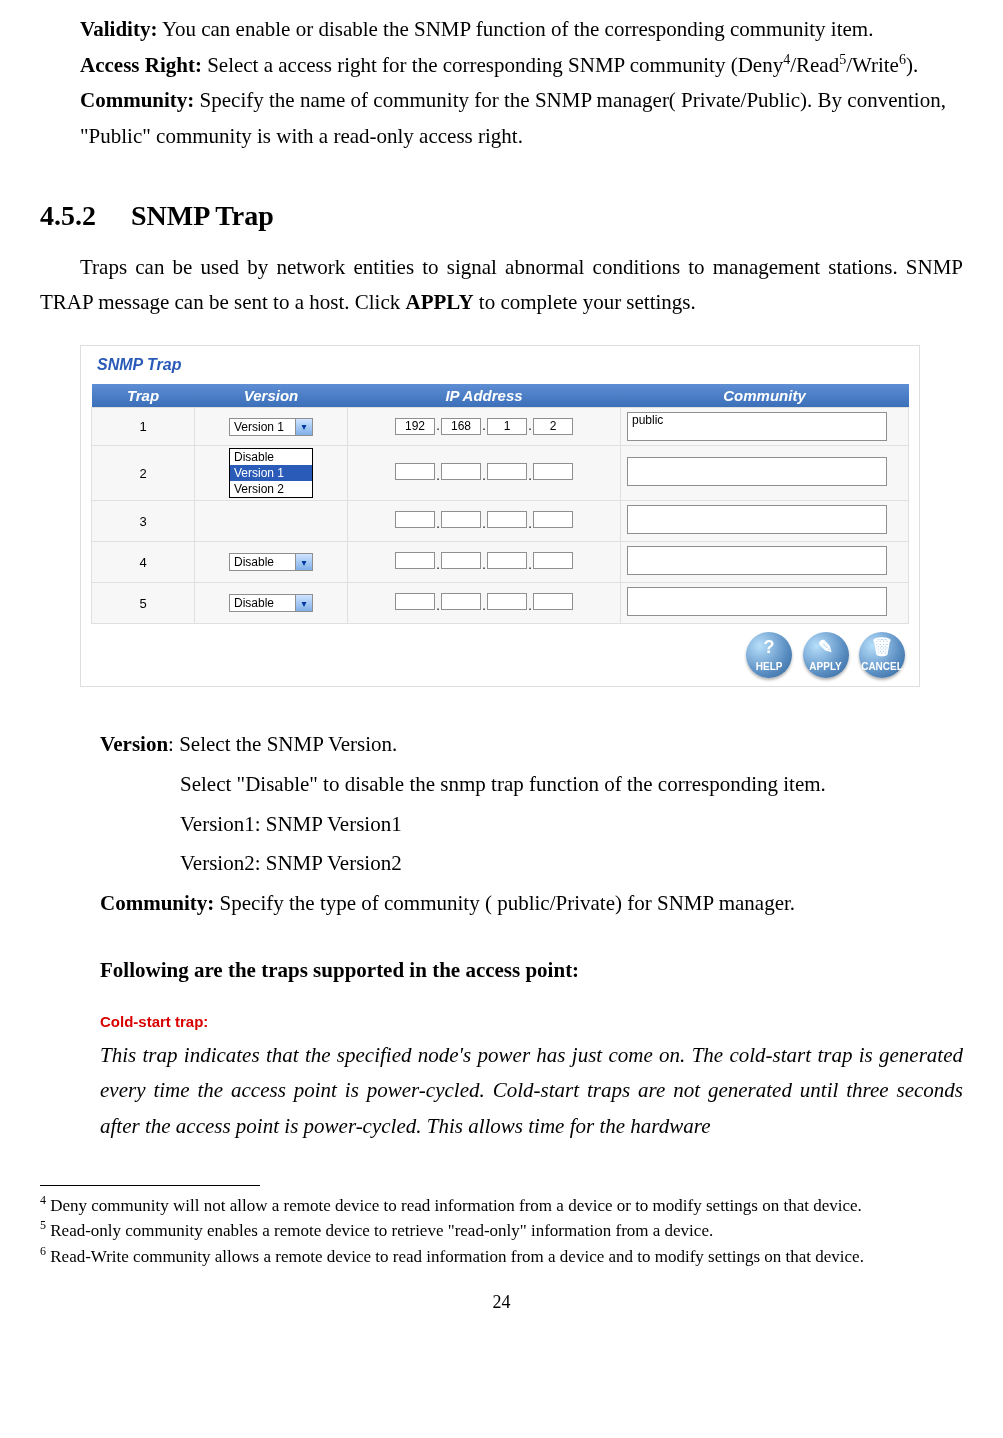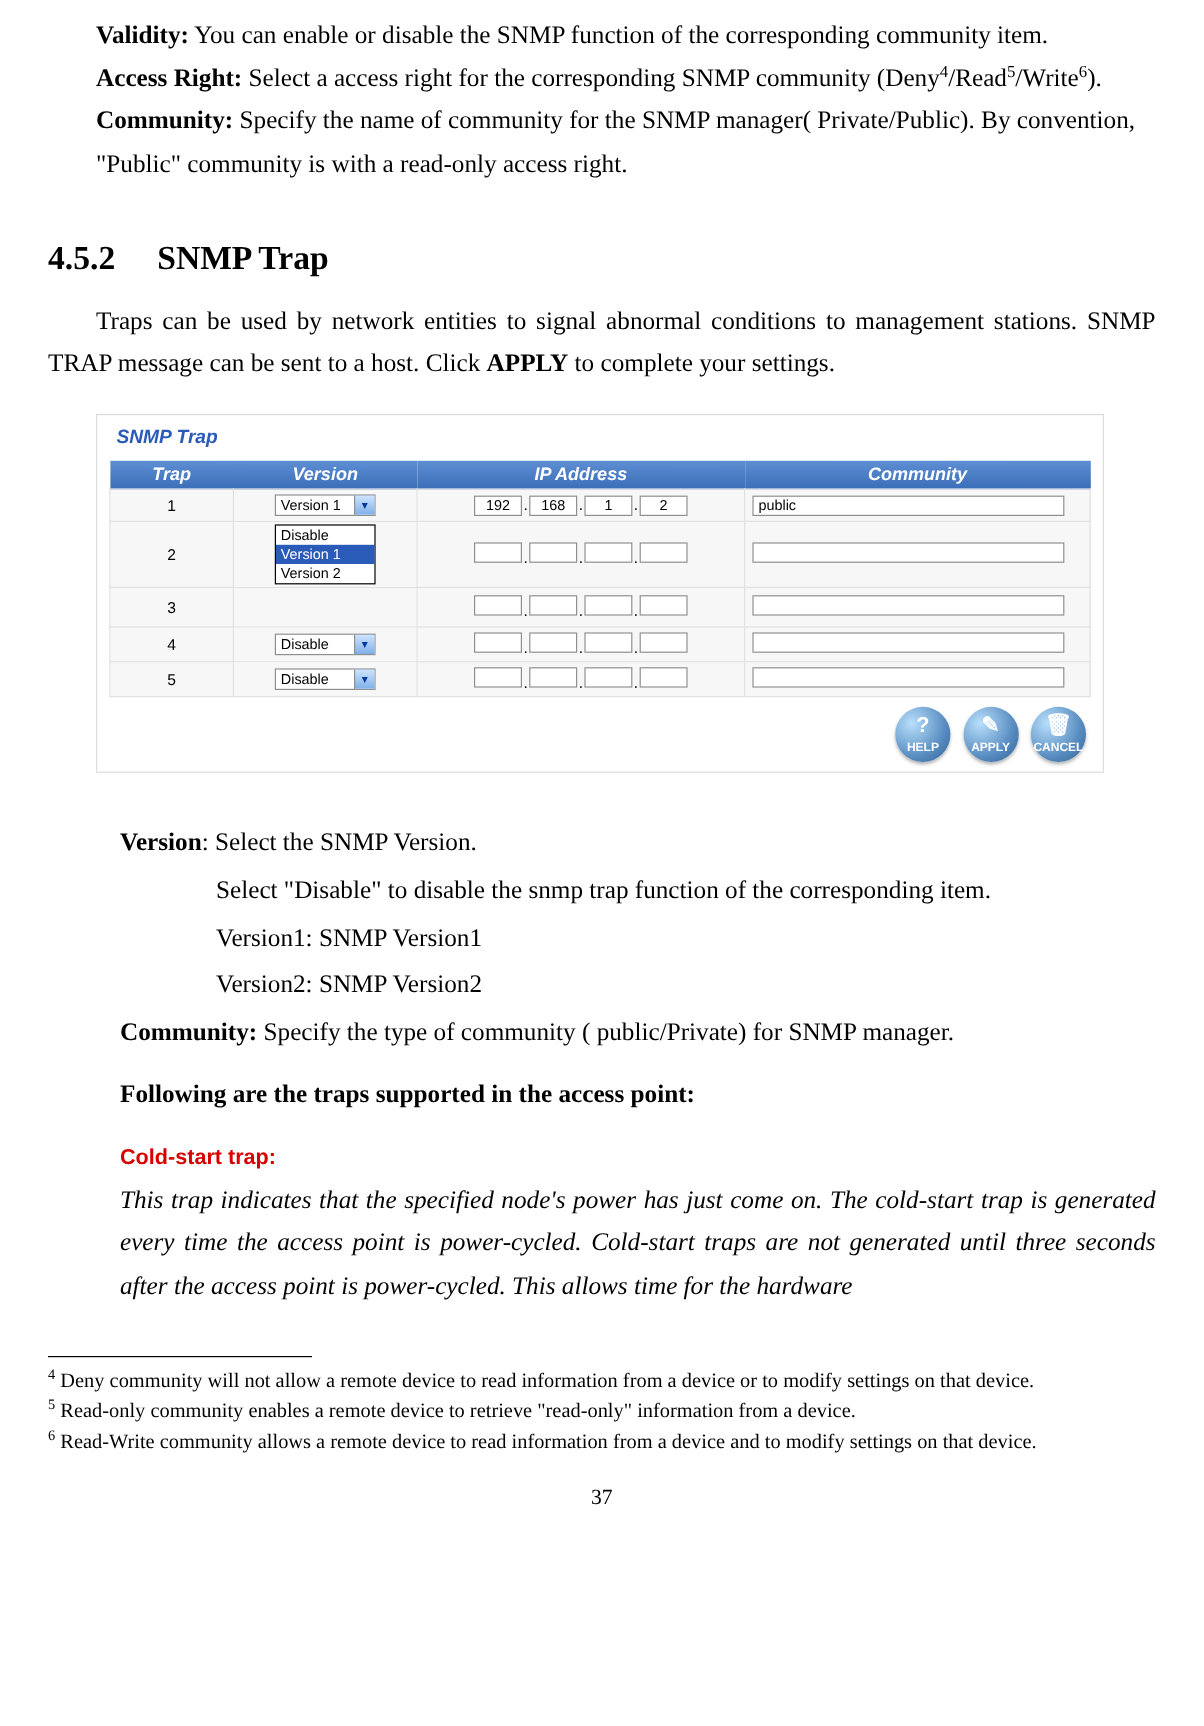--- a/index.html
+++ b/index.html
@@ -132,21 +132,21 @@
     .ip-sep {
       display: inline-block;
       width: 6px;
       text-align: center;
     }
     .community-input {
       display: inline-block;
       background: #fff;
       border: 1px solid #8f8f8f;
       width: 260px;
-      height: 17px;
+      height: 29px;
       box-sizing: border-box;
       font-size: 12px;
       text-align: left;
       padding: 0 4px;
     }
     .action-row {
       text-align: right;
       padding: 8px 4px 2px 0;
     }
     .round-btn {
@@ -179,30 +179,30 @@
       right: 0;
     }
 
     .desc-block { margin-left: 60px; margin-top: 40px; }
     .desc-block .body-text { margin-bottom: 4px; }
 
     .subhead-red {
       font-family: Arial, Helvetica, sans-serif;
       font-weight: bold;
       color: #d90000;
-      font-size: 18px;
+      font-size: 15px;
       margin-top: 30px;
       margin-left: 60px;
       margin-bottom: 8px;
     }
     .subhead-bold {
       font-family: "Times New Roman", serif;
       font-weight: bold;
       font-size: 21px;
-      margin-top: 20px;
+      margin-top: 36px;
       margin-left: 60px;
       margin-bottom: 8px;
     }
     .para-just {
       margin-left: 60px;
       margin-right: 0;
       font-size: 21px;
       line-height: 1.7;
       text-align: justify;
       font-style: italic;
@@ -382,15 +382,15 @@
   <div class="footnote">
     <span class="fsup">4</span><span> Deny community will not allow a remote device to read information from a device or to modify settings on that device.</span>
   </div>
   <div class="footnote">
     <span class="fsup">5</span><span> Read-only community enables a remote device to retrieve "read-only" information from a device.</span>
   </div>
   <div class="footnote">
     <span class="fsup">6</span><span> Read-Write community allows a remote device to read information from a device and to modify settings on that device.</span>
   </div>
 
-  <div class="pagenum">37</div>
+  <div class="pagenum">24</div>
 
 </div>
 
 </body></html>

